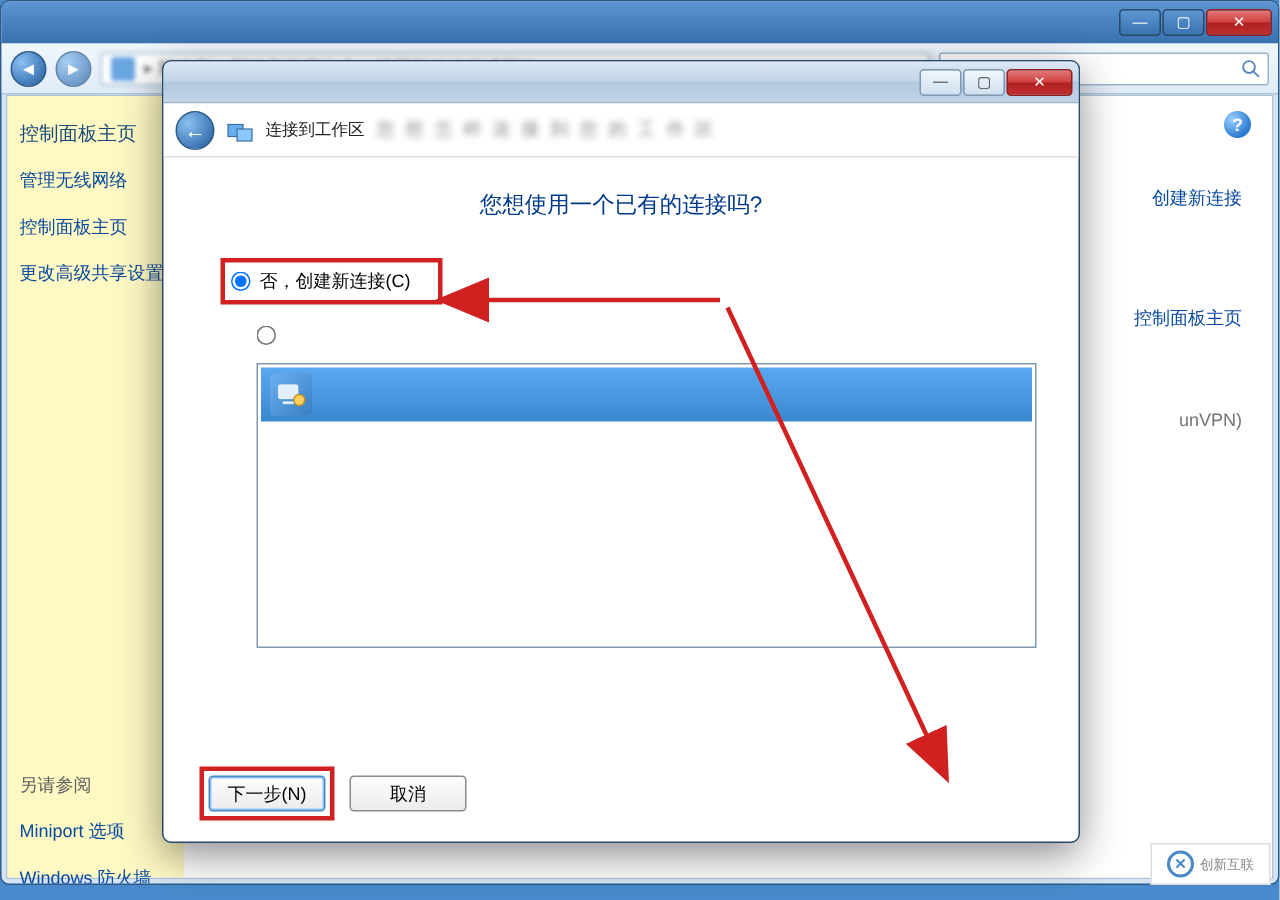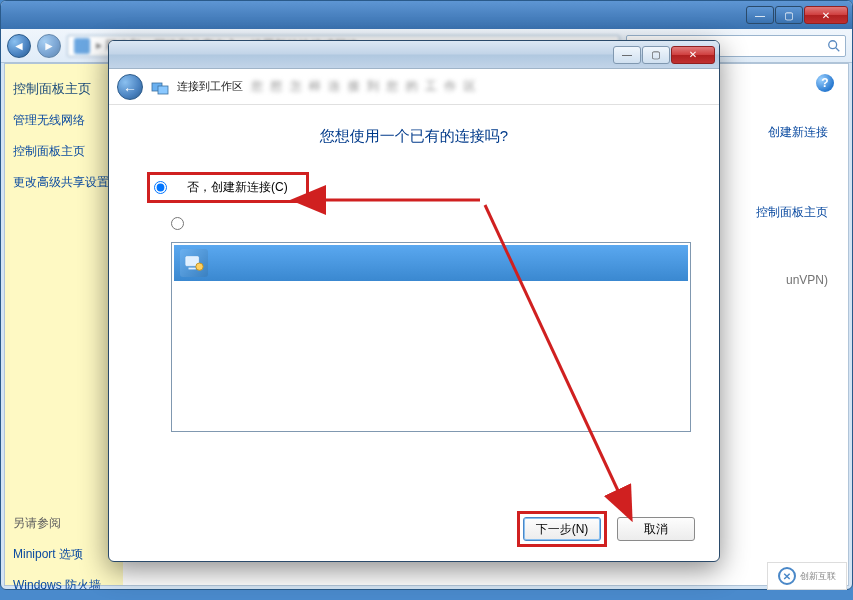--- a/index.html
+++ b/index.html
@@ -135,21 +135,21 @@
       border: 1px solid #2a5a8a;
       display:flex;align-items:center;justify-content:center;color:#fff;font-size:14px;
     }
     .wizard-title-icon { width:18px;height:18px; display:flex; }
     .wizard-title-text { font-size:11px; color:#222; }
     .wizard-header-blur { flex:1; font-size:12px; color:#888; filter: blur(2px); letter-spacing:2px; }
 
     .wizard-body { padding: 22px 38px 10px 38px; }
     .wizard-question { font-size: 15px; color: #003a8a; margin-bottom: 26px; text-align: center; }
 
-    .radio-row { display:flex; align-items:center; gap:20px; font-size:12px; margin-bottom:12px; padding-left: 24px; }
+    .radio-row { display:flex; align-items:center; gap:6px; font-size:12px; margin-bottom:12px; padding-left: 24px; }
     .radio-row input { }
     .radio-highlight { border: 3px solid #d02020; padding: 4px 18px 4px 4px; display:inline-flex; }
 
     .list-box {
       width: 520px; height: 190px;
       border: 1px solid #8098b0;
       margin-left: 24px;
       margin-top: 8px;
       background: #fff;
       padding: 2px;
@@ -163,21 +163,21 @@
     .list-item-icon {
       width: 28px; height: 28px;
       background: linear-gradient(135deg, #6ab0f0, #3a80c0);
       border-radius: 3px;
       display:flex;align-items:center;justify-content:center;
     }
     .list-item-text { line-height:1.3; }
 
     .wizard-footer {
       position:absolute; bottom: 14px; left:0; right:0;
-      display:flex; justify-content:flex-end; align-items:center;
+      display:flex; justify-content:flex-start; align-items:center;
       padding: 0 24px;
       gap: 10px;
     }
     .btn {
       min-width: 78px; height: 24px;
       border: 1px solid #8a8a8a;
       border-radius: 3px;
       background: linear-gradient(to bottom, #fdfdfd, #ececec);
       font-size: 12px;
       display:flex;align-items:center;justify-content:center;

